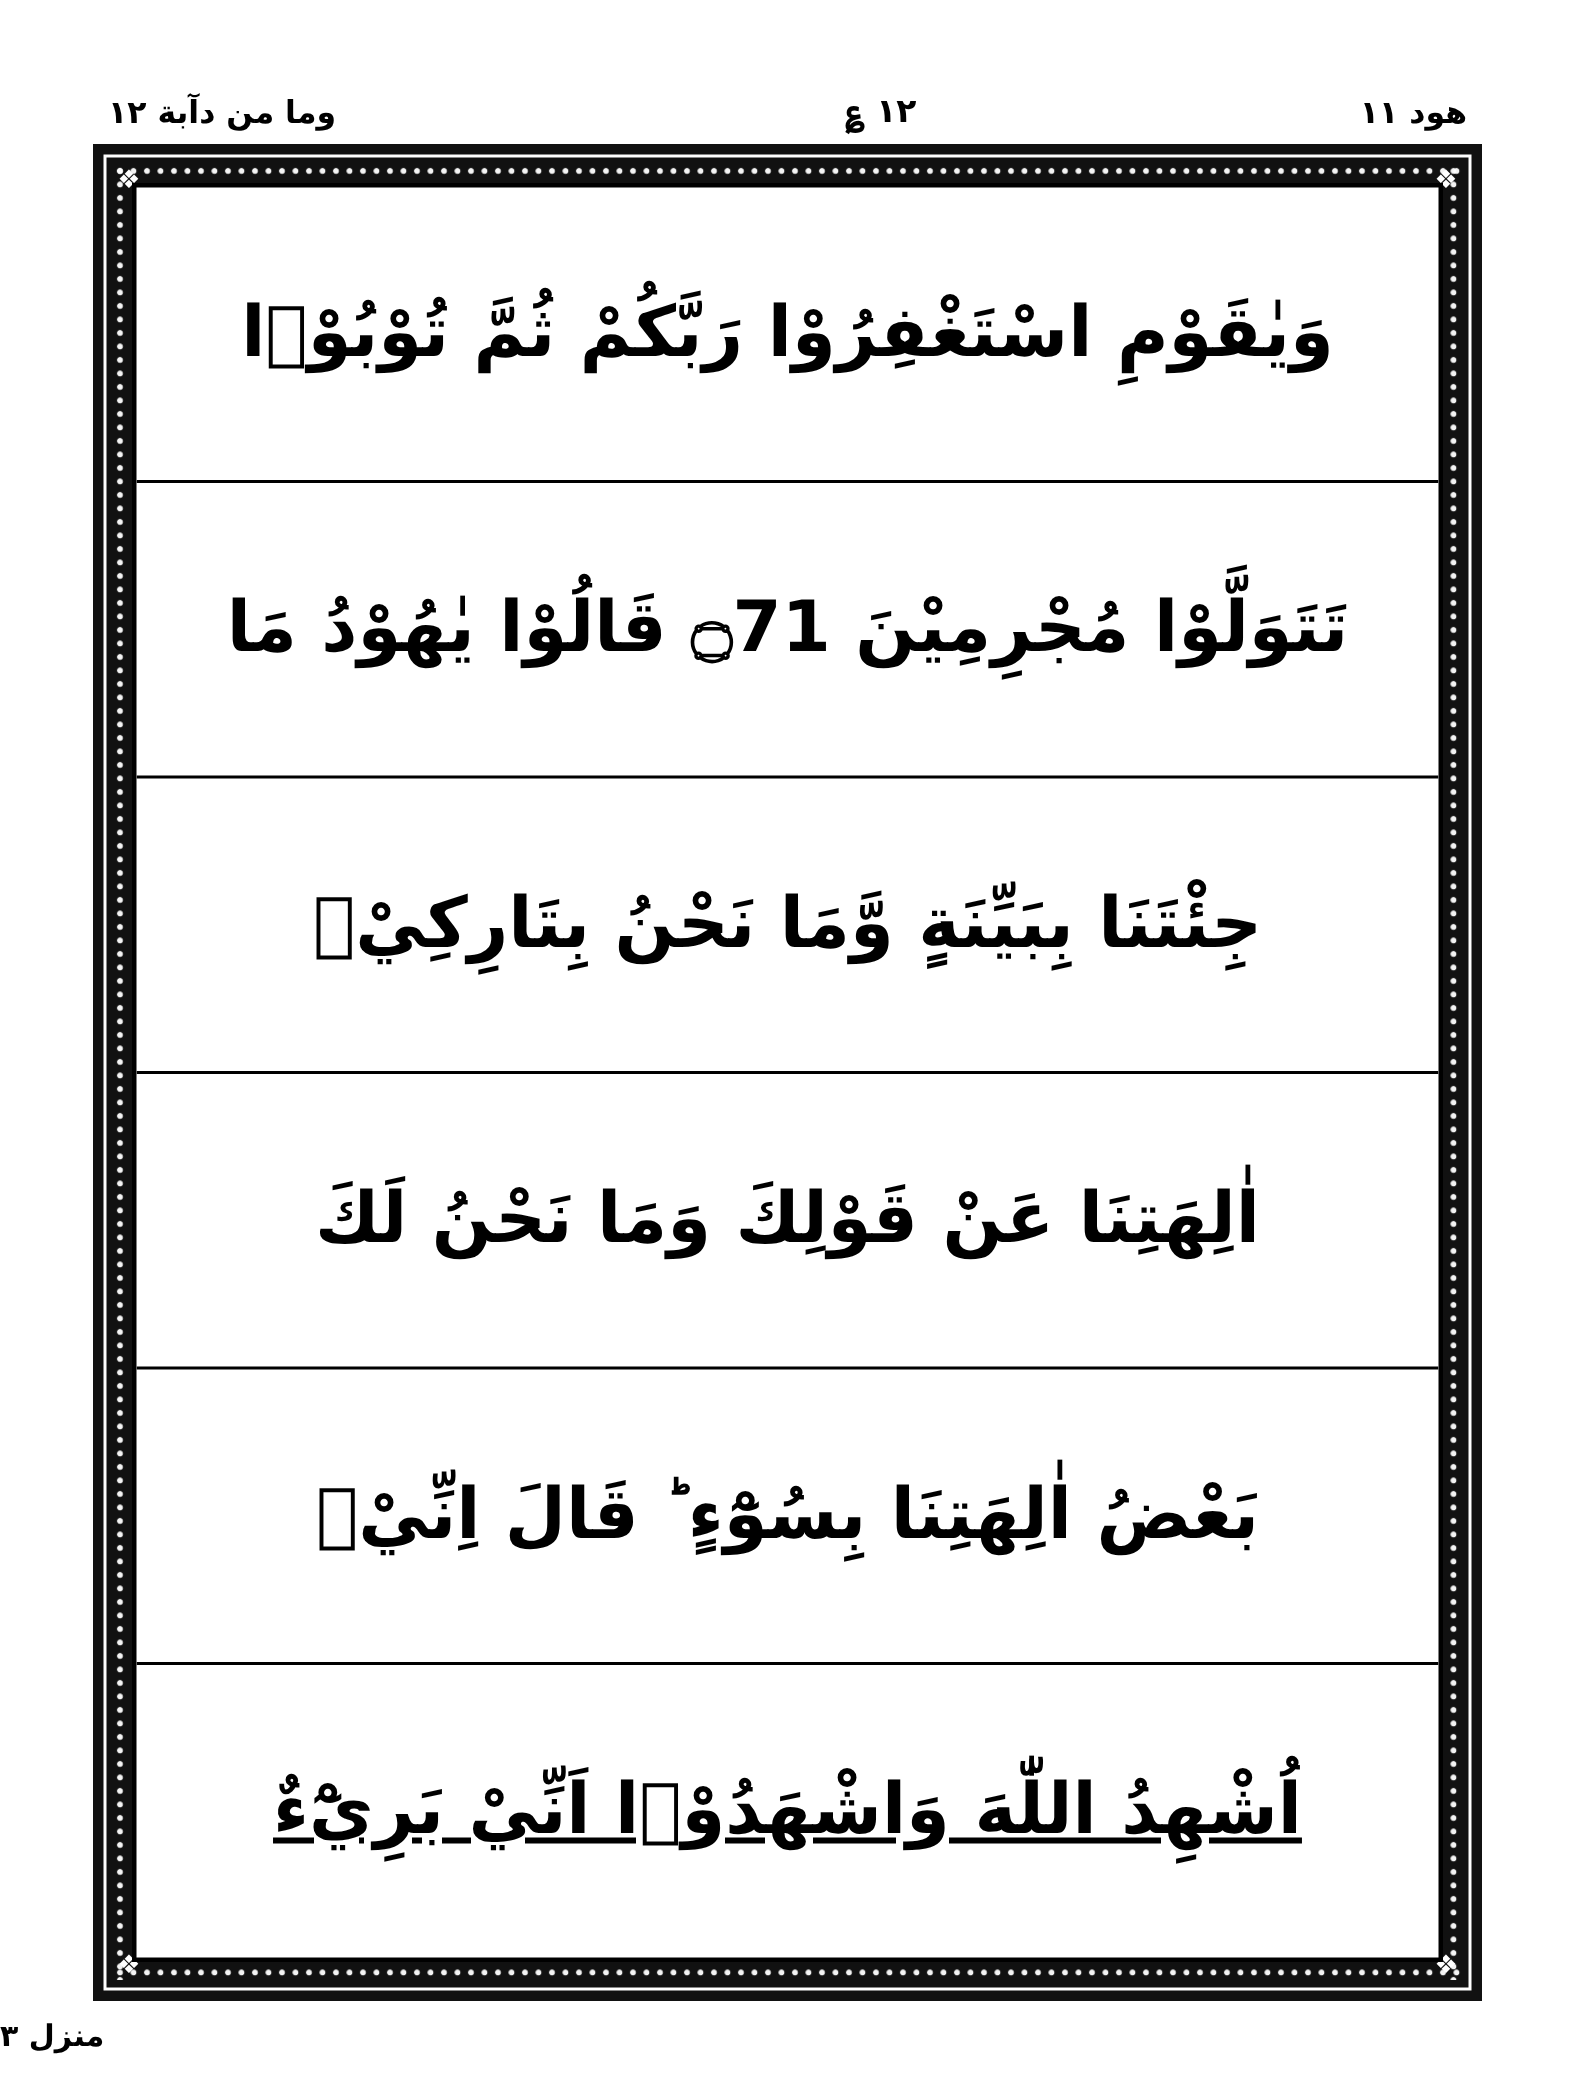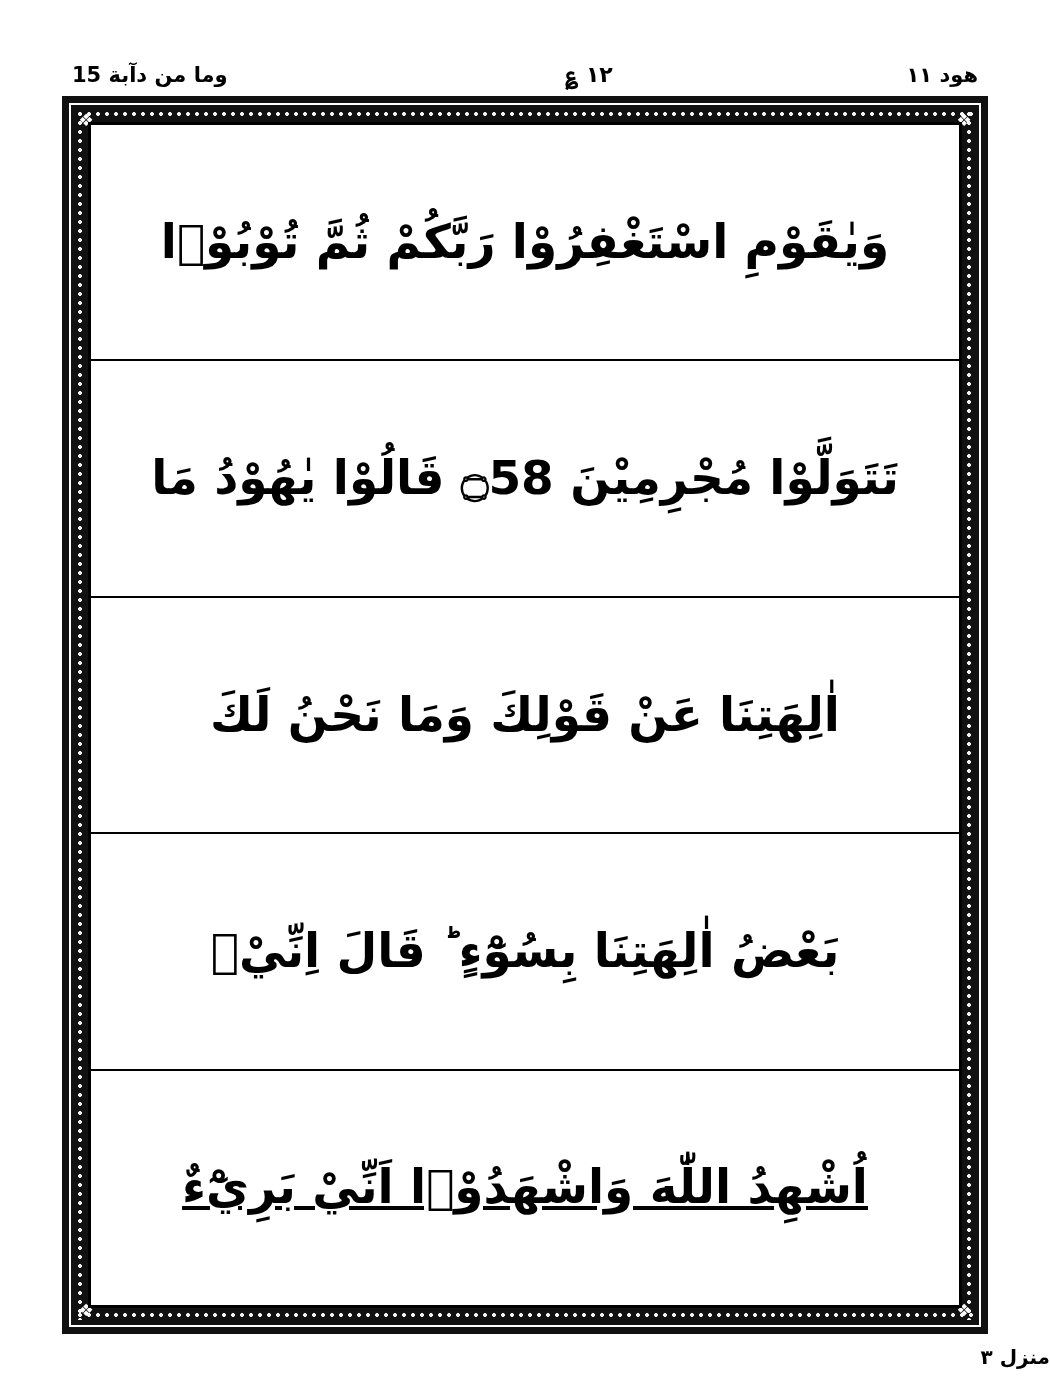--- a/index.html
+++ b/index.html
@@ -46,21 +46,21 @@
     font-weight: bold;
     margin-left: 44px;
   }
 
   
   .footer {
     position: absolute;
     bottom: 22px;
     left: 0;
     width: 100%;
-    text-align: right;
+    text-align: left;
     font-size: 20px;
     font-weight: bold;
     direction: rtl;
   }
 
   
   .frame-outer {
     position: absolute;
     top: 96px;
     left: 62px;
@@ -152,42 +152,45 @@
   }
 </style>
 </head>
 <body>
 
 <div class="page">
 
   <div class="header">
     <div class="header-item">هود ۱۱</div>
     <div class="header-item header-center">۱۲ ؏</div>
-    <div class="header-item">وما من دآبة 15</div>
+    <div class="header-item">وما من دآبة ۱۲</div>
   </div>
 
   <div class="frame-outer">
     <div class="frame-deco">
       <div class="rope top"></div>
       <div class="rope bottom"></div>
       <div class="rope left"></div>
       <div class="rope right"></div>
 
       <div class="corner tl">❖</div>
       <div class="corner tr">❖</div>
       <div class="corner bl">❖</div>
       <div class="corner br">❖</div>
 
       <div class="frame-inner">
         <div class="lines">
           <div class="aya-line">
             <div class="aya-text">وَيٰقَوْمِ اسْتَغْفِرُوْا رَبَّكُمْ ثُمَّ تُوْبُوْۤا</div>
           </div>
           <div class="aya-line">
-            <div class="aya-text">تَتَوَلَّوْا مُجْرِمِيْنَ ۝58 قَالُوْا يٰهُوْدُ مَا</div>
+            <div class="aya-text">تَتَوَلَّوْا مُجْرِمِيْنَ ۝71 قَالُوْا يٰهُوْدُ مَا</div>
+          </div>
+          <div class="aya-line">
+            <div class="aya-text">جِئْتَنَا بِبَيِّنَةٍ وَّمَا نَحْنُ بِتَارِكِيْۤ</div>
           </div>
           <div class="aya-line">
             <div class="aya-text">اٰلِهَتِنَا عَنْ قَوْلِكَ وَمَا نَحْنُ لَكَ</div>
           </div>
           <div class="aya-line">
             <div class="aya-text">بَعْضُ اٰلِهَتِنَا بِسُوْٓءٍ ؕ قَالَ اِنِّيْۤ</div>
           </div>
           <div class="aya-line">
             <div class="aya-text">اُشْهِدُ اللّٰهَ وَاشْهَدُوْۤا اَنِّيْ بَرِيْٓءٌ</div>
           </div>

